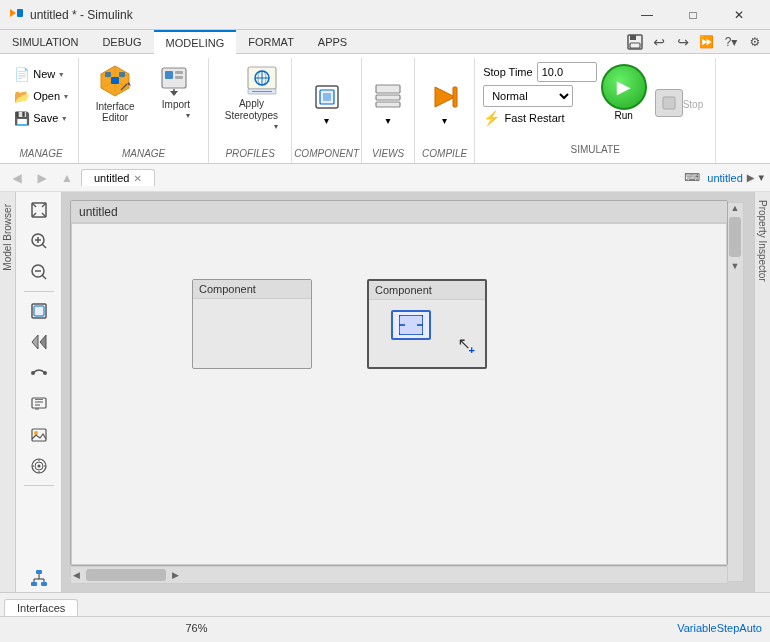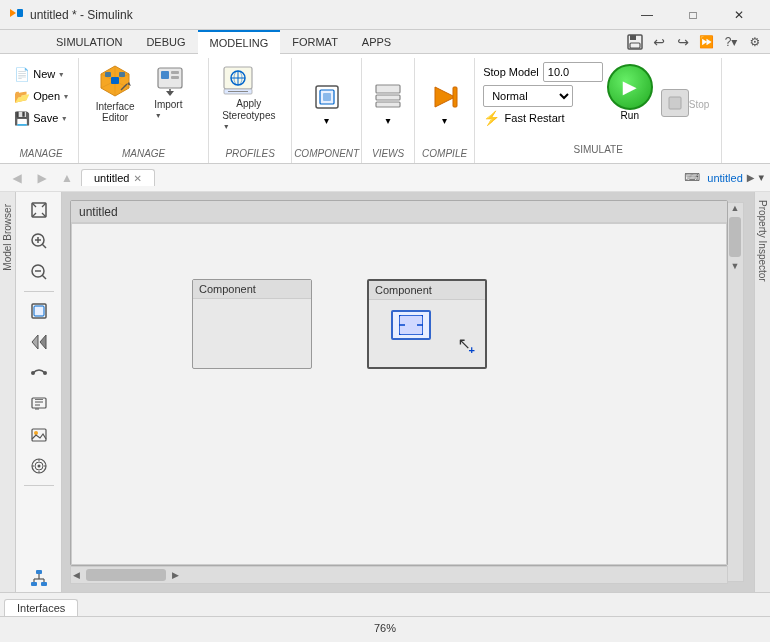--- a/index.html
+++ b/index.html
@@ -21,21 +21,20 @@
       background: transparent; border: none;
     }
 
     
     #menu-bar {
       height: 24px;
       background: #f0f0f0;
       display: flex;
       align-items: center;
       border-bottom: 1px solid #ccc;
-      padding-left: 44px;
     }
     .menu-item {
       padding: 0 12px;
       height: 24px;
       display: flex;
       align-items: center;
       font-size: 11px;
       cursor: pointer;
       color: #333;
     }
@@ -71,21 +70,21 @@
     .ribbon-items {
       display: flex;
       align-items: flex-start;
       gap: 2px;
       flex: 1;
       padding-bottom: 16px;
     }
     .ribbon-btn {
       display: flex;
       flex-direction: column;
-      align-items: flex-start;
+      align-items: flex-end;
       justify-content: flex-start;
       padding: 4px 6px;
       cursor: pointer;
       border-radius: 3px;
       min-width: 44px;
       height: 76px;
       border: 1px solid transparent;
       background: transparent;
       font-size: 11px;
       color: #333;
@@ -522,21 +521,21 @@
         </div>
         <span style="font-size:10px; margin-top:2px;">▾</span>
       </div>
     </div>
     <div class="ribbon-group-label">COMPILE</div>
   </div>
 
   <div class="simulate-section" style="position:relative; padding-bottom:16px;">
     <div class="stop-time-area">
       <div class="stop-time-row">
-        <span style="font-size:11px; white-space:nowrap;">Stop Model</span>
+        <span style="font-size:11px; white-space:nowrap;">Stop Time</span>
         <input type="text" class="stop-time-input" value="10.0" style="">
       </div>
       <div>
         <select class="solver-select">
           <option>Normal</option>
           <option>Fixed-step</option>
           <option>Variable-step</option>
         </select>
       </div>
       <div class="fast-restart-row">
@@ -731,13 +730,14 @@
   </div>
 
 </div>
 
 <div id="bottom-tabs">
   <div class="bottom-tab">Interfaces</div>
 </div>
 
 <div id="status-bar">
   <span class="status-center">76%</span>
+  <span class="status-right">VariableStepAuto</span>
 </div>
 
 </body></html>

